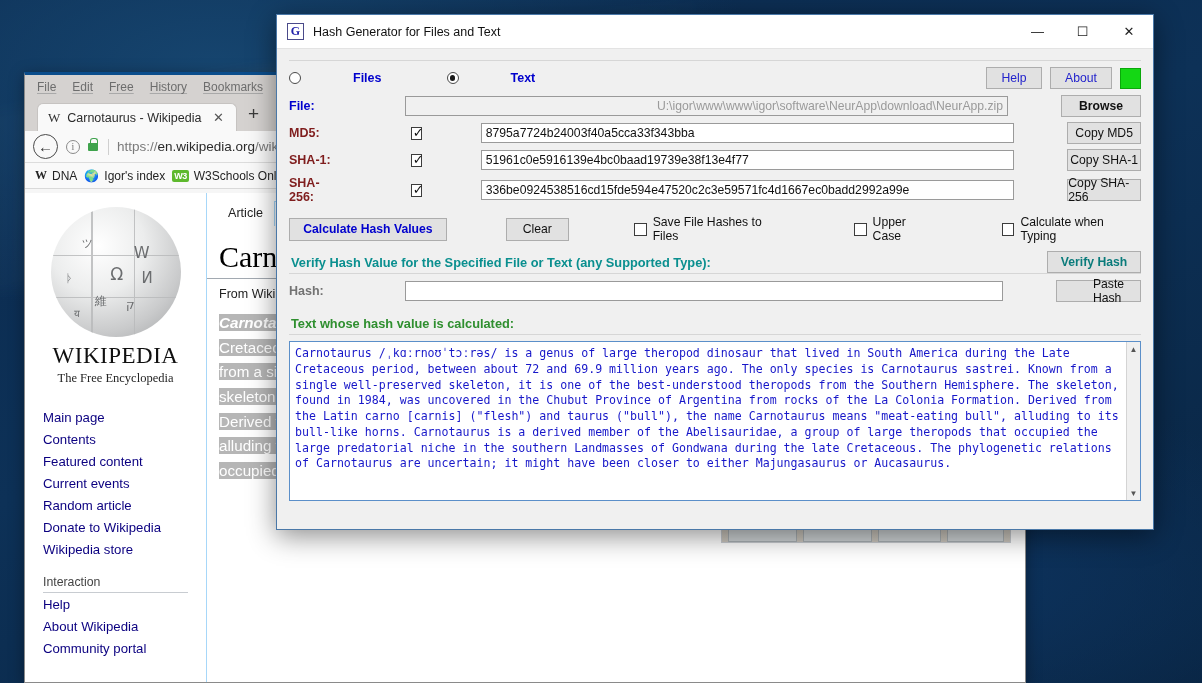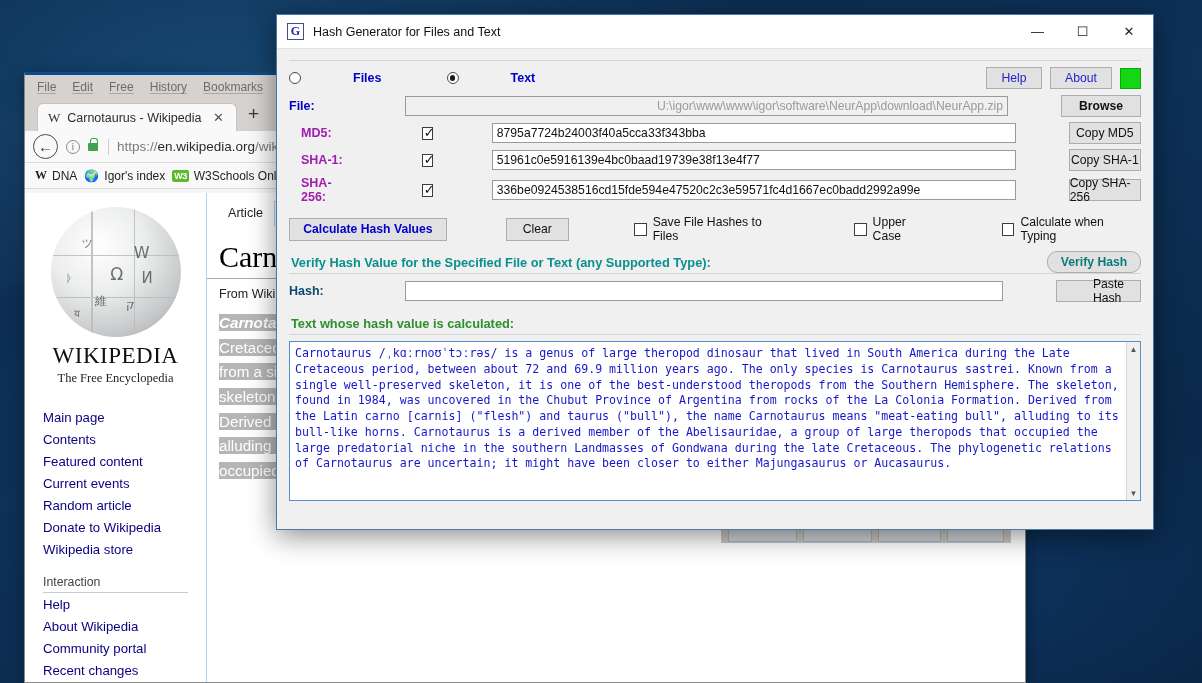--- a/index.html
+++ b/index.html
@@ -157,22 +157,22 @@
   .hg-body { padding:8px 12px 0 12px; position:relative; height:481px; }
 
   .grp-title { color:#1a8f3c; font-weight:bold; font-size:12.8px; margin:2px 0 3px 2px; }
   .grp-title.teal { color:#0a8f8f; }
   .grp-title.green2 { color:#2f8f2f; }
   .sep { height:1px; background:#d6d6d6; margin:3px 0 6px 0; }
 
   .row { display:flex; align-items:center; margin-bottom:5px;gap:47px; }
   .lbl { font-weight:bold; font-size:12.5px; }
   .lbl.blue { color:#0000cd; }
-  .lbl.red { color:#a21caf;margin-left:12px; }
-  .lbl.teal { color:#0c4a6e; }
+  .lbl.red { color:#7f1d1d; }
+  .lbl.teal { color:#737373; }
 
   .radio { width:12px; height:12px; border:1.4px solid #4a4a4a; border-radius:50%;
      display:inline-block; position:relative; background:#fff; }
   .radio.on:after { content:""; position:absolute; left:2.4px; top:2.4px; width:5.2px; height:5.2px;
      background:#1a1a1a; border-radius:50%; }
   .radiolabel { color:#0000cd; font-weight:bold; font-size:12.5px; margin-left:5px; margin-right:18px; }
 
   .cbox { width:13px; height:13px; border:1.3px solid #3c3c3c; background:#fff;
      display:inline-block; position:relative; }
   .cbox.on:after { content:"✓"; position:absolute; left:0.5px; top:-3px; font-size:13px; color:#111; }
@@ -184,21 +184,21 @@
   }
   input.tb.flat { background:#f0f0f0; }
   input.tb::placeholder { color:#9a9a9a; }
 
   .btn {
     border:1px solid #adadad; background:#e1e1e1; font-size:12.2px; color:#111;
     height:22px; display:inline-flex; align-items:center; justify-content:center;
     font-family:"Liberation Sans", sans-serif;
   }
   .btn.blue { color:#0000cd; font-weight:bold; }
-  .btn.teal { color:#0a7b7b; font-weight:bold;border-radius:10px; }
+  .btn.teal { color:#0a7b7b; font-weight:bold; }
   .btn.bold { font-weight:bold; }
   .btn.link { color:#2222cc; }
 
   .greenbox { width:21px; height:21px; background:#14d714; border:1px solid #0aa80a; }
 
   .chk-opt { display:flex; align-items:center; gap:6px; font-size:12.2px; color:#111; margin-left:18px; }
 
   .ta-wrap { position:relative; border:1px solid #5b8fc9; background:#fff; height:160px; margin-top:3px; }
   .ta {
     width:100%; height:100%; border:none; resize:none; outline:none;
@@ -279,21 +279,20 @@
         <a>Contents</a>
         <a>Featured content</a>
         <a>Current events</a>
         <a>Random article</a>
         <a>Donate to Wikipedia</a>
         <a>Wikipedia store</a>
         <div class="wiki-heading">Interaction</div>
         <a>Help</a>
         <a>About Wikipedia</a>
         <a>Community portal</a>
-        <a>Recent changes</a>
       </div>
     </div>
 
     <div class="wiki-main">
       <div class="wiki-tabs">
         <div class="sel">Article</div>
         <div class="tab-talk">Talk</div>
       </div>
       <div class="art-title">Carnotaurus</div>
       <div class="art-sub">From Wikipedia, the free encyclopedia</div>

